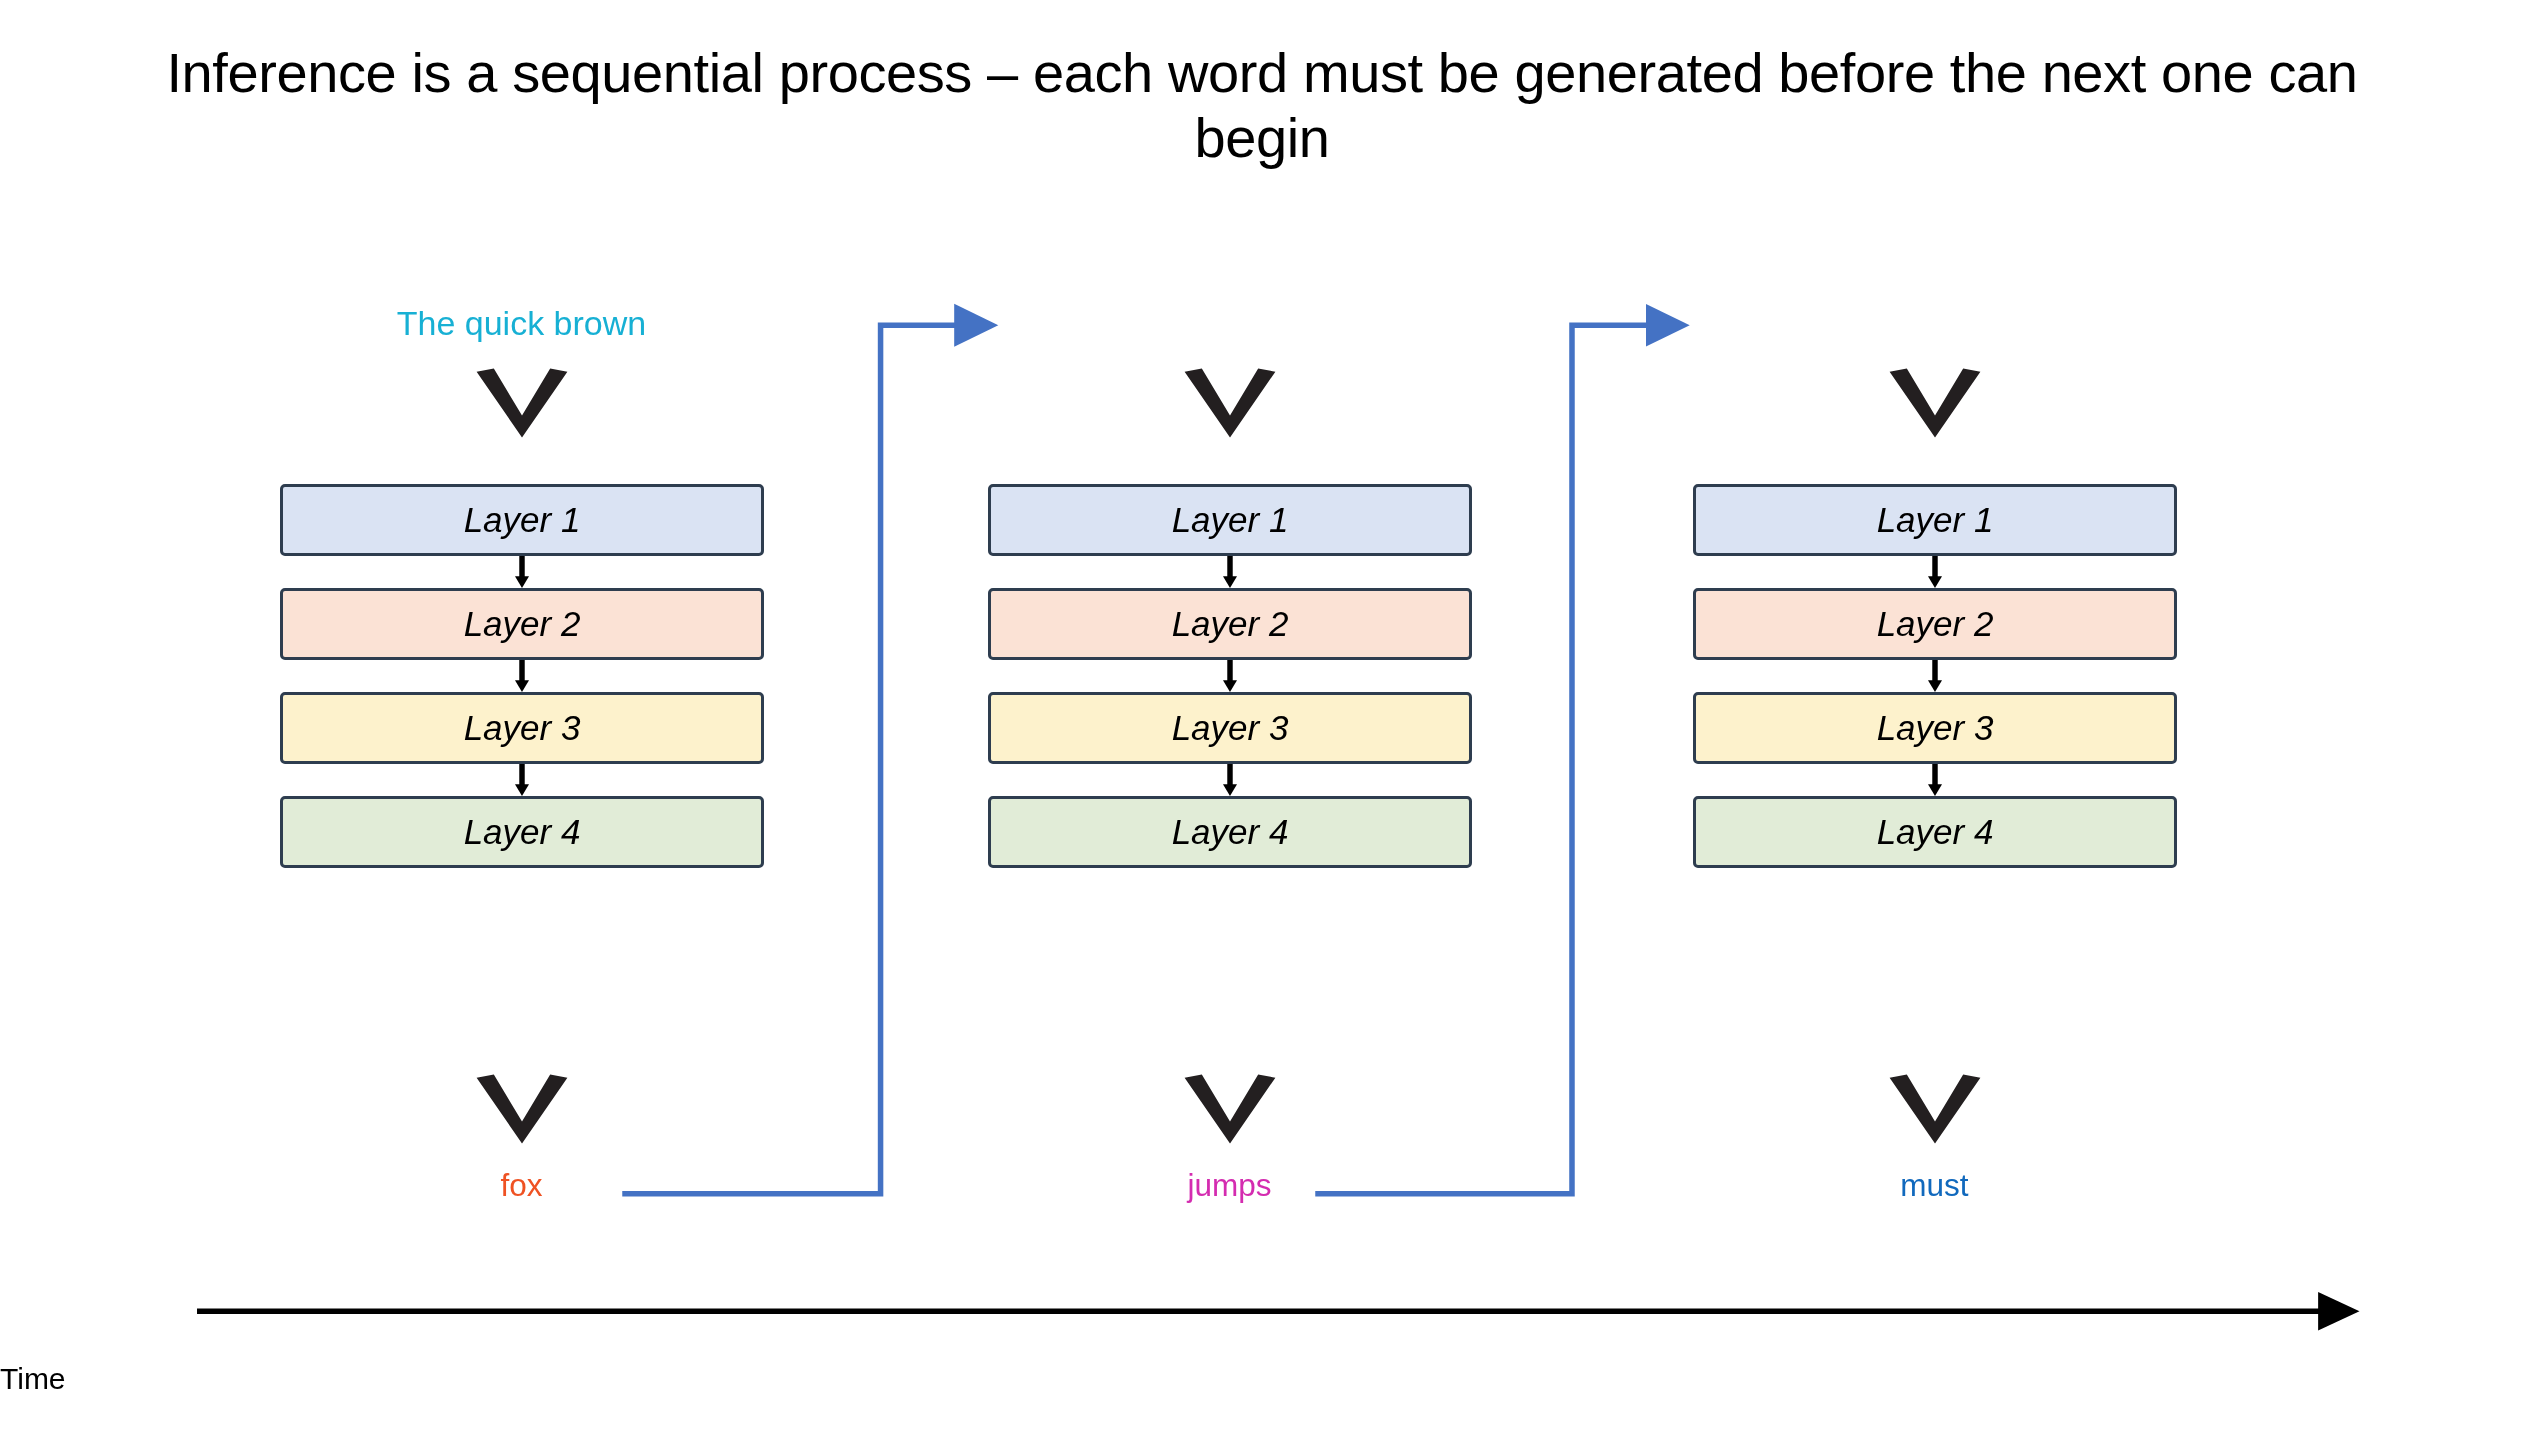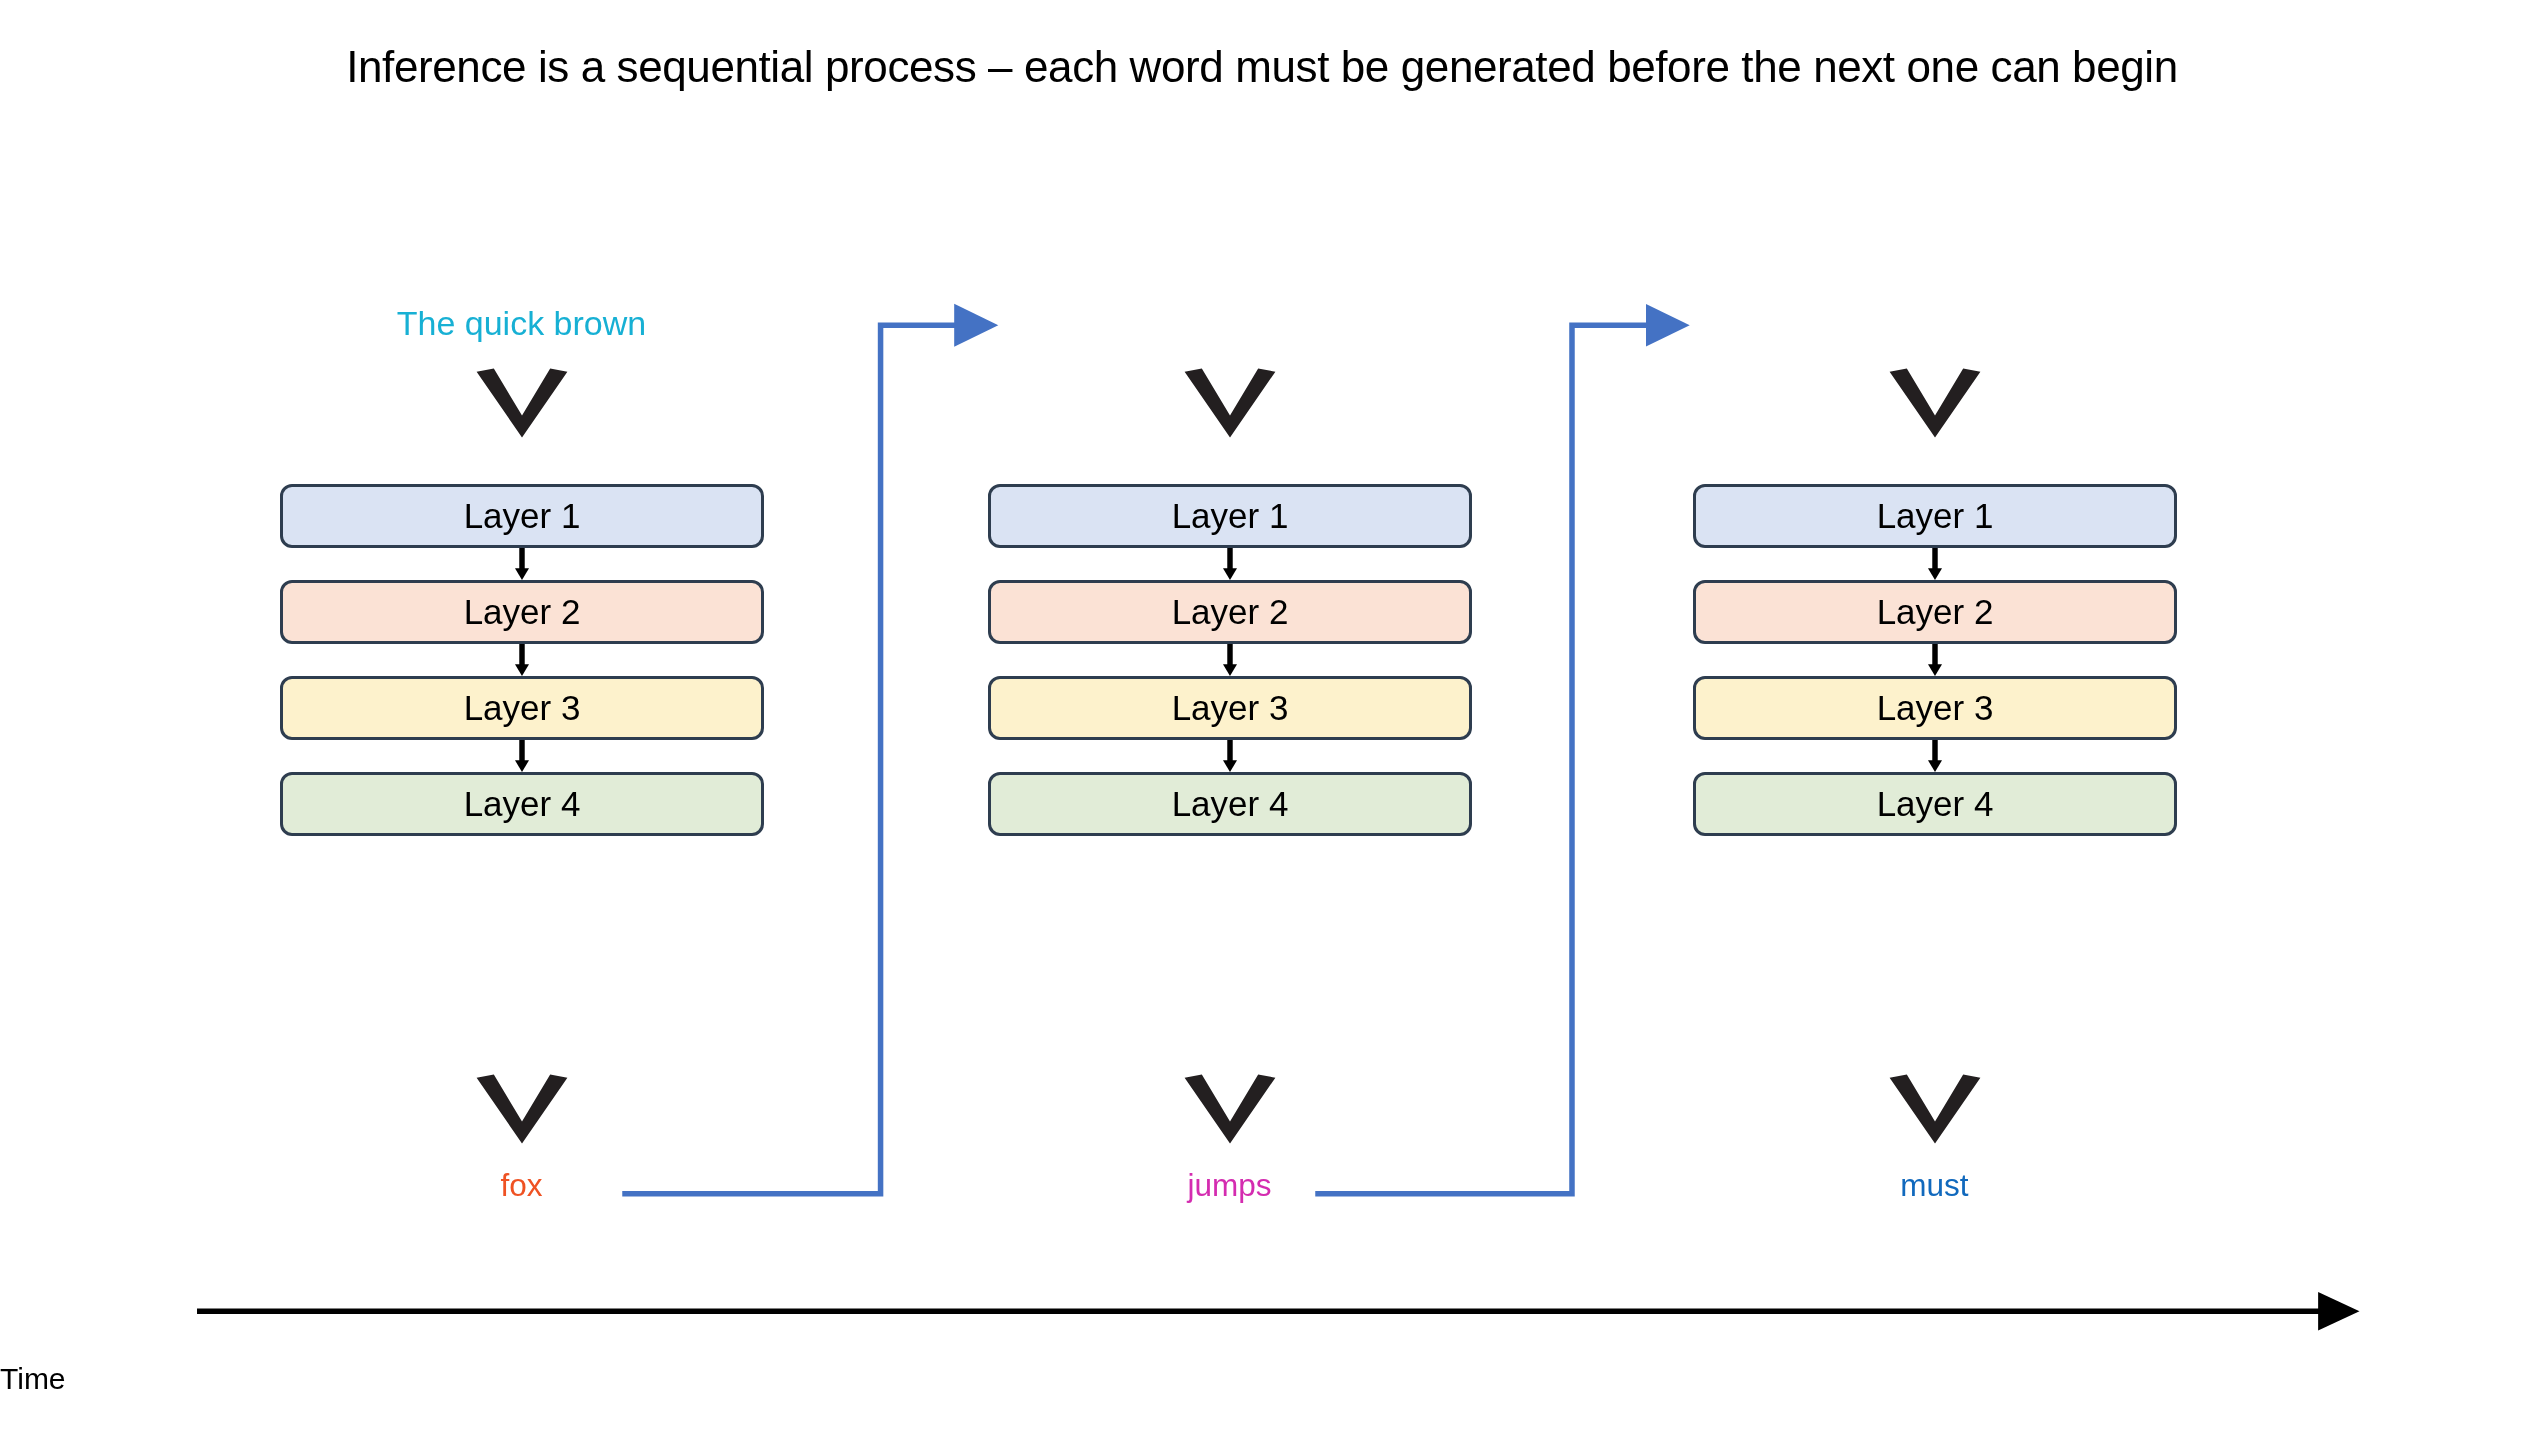--- a/index.html
+++ b/index.html
@@ -18,21 +18,21 @@
     overflow: hidden;
   }
 
   
   #title {
     position: absolute;
     left: 110px;
     top: 41px;
     width: 2304px;
     text-align: center;
-    font-size: 44px;
+    font-size: 56px;
     line-height: 1.16;
     color: #000000;
     font-weight: 400;
     letter-spacing: -0.4px;
   }
 
   
   .column {
     position: absolute;
     top: 0;
@@ -70,30 +70,31 @@
   
   .stack {
     position: absolute;
     left: 0;
     top: 484px;
     width: 484px;
   }
   .layer-box {
     position: relative;
     width: 484px;
-    height: 64px;
+    height: 72px;
     box-sizing: border-box;
     border: 3.2px solid #2e3d4f;
-    border-radius: 12px;
+    border-radius: 5px;
     display: flex;
     align-items: center;
     justify-content: center;
     font-size: 35px;
     color: #000000;
     margin-bottom: 0;
+    font-style: italic;
   }
   .layer-gap {
     position: relative;
     height: 32px;
     width: 484px;
   }
   .mini-arrow {
     position: absolute;
     left: 50%;
     transform: translateX(-50%);

